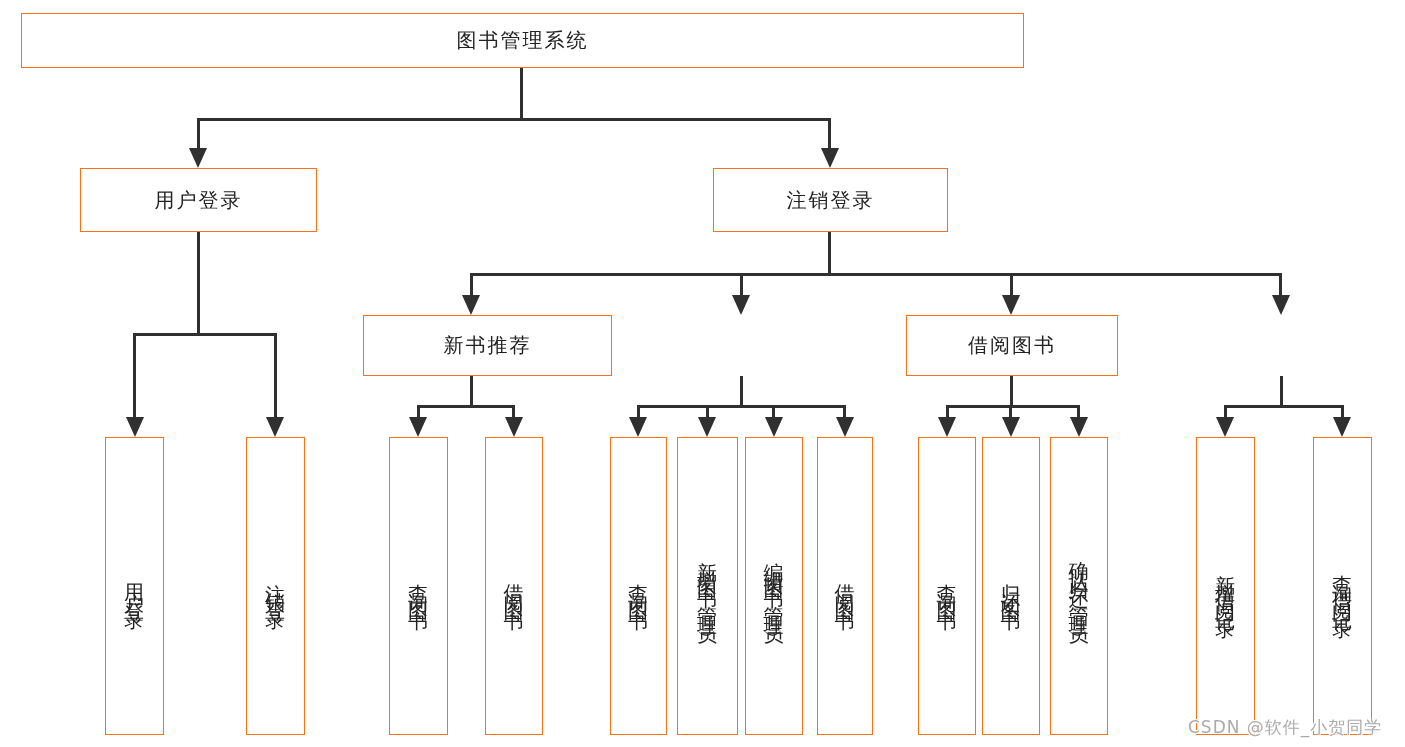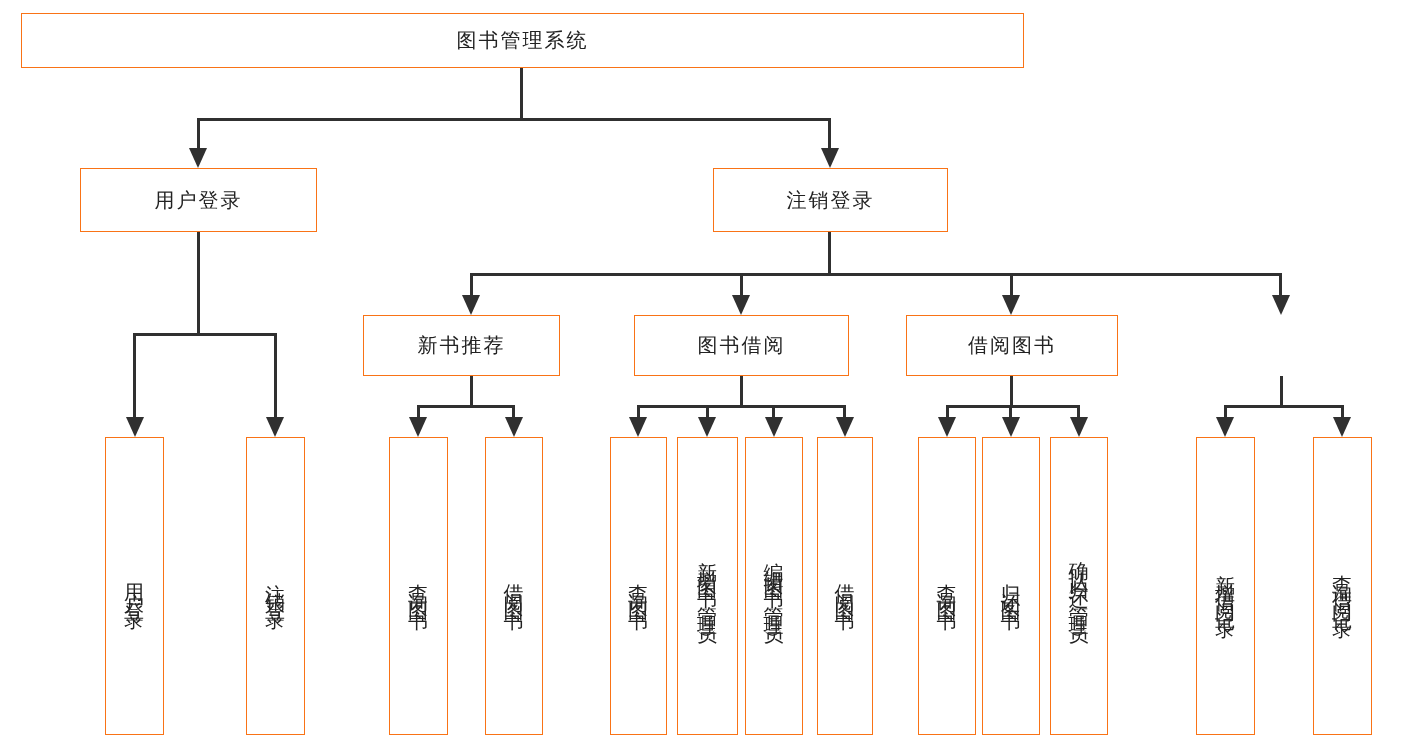--- a/index.html
+++ b/index.html
@@ -68,25 +68,22 @@
   <div class="hline" style="left:470px;top:273px;width:812px;"></div>
   <div class="vline" style="left:470px;top:273px;height:26px;"></div>
   <div class="arw" style="left:462px;top:295px;"></div>
   <div class="vline" style="left:740px;top:273px;height:26px;"></div>
   <div class="arw" style="left:732px;top:295px;"></div>
   <div class="vline" style="left:1010px;top:273px;height:26px;"></div>
   <div class="arw" style="left:1002px;top:295px;"></div>
   <div class="vline" style="left:1279px;top:273px;height:26px;"></div>
   <div class="arw" style="left:1272px;top:295px;"></div>
 
-  <div class="box" style="left:363px;top:315px;width:197px;height:61px;">
+  <div class="box" style="left:363px;top:315px;width:249px;height:61px;">
     <span class="hlabel">新书推荐</span>
-  </div>
-  <div class="box" style="left:634px;top:315px;width:215px;height:61px;">
-    <span class="hlabel">图书借阅</span>
   </div>
   <div class="box" style="left:906px;top:315px;width:212px;height:61px;">
     <span class="hlabel">借阅图书</span>
   </div>
 
   <div class="vline" style="left:470px;top:376px;height:31px;"></div>
   <div class="hline" style="left:417px;top:405px;width:98px;"></div>
   <div class="vline" style="left:417px;top:405px;height:14px;"></div>
   <div class="arw" style="left:409px;top:417px;"></div>
   <div class="vline" style="left:512px;top:405px;height:14px;"></div>
@@ -156,14 +153,15 @@
     <span class="vlabel">确认归还（管理员）</span>
   </div>
 
   <div class="box" style="left:1196px;top:437px;width:59px;height:298px;">
     <span class="vlabel">新增借阅记录</span>
   </div>
   <div class="box" style="left:1313px;top:437px;width:59px;height:298px;">
     <span class="vlabel">查询借阅记录</span>
   </div>
 
+  <div class="watermark">CSDN @软件_小贺同学</div>
 
 </div>
 
 </body></html>

